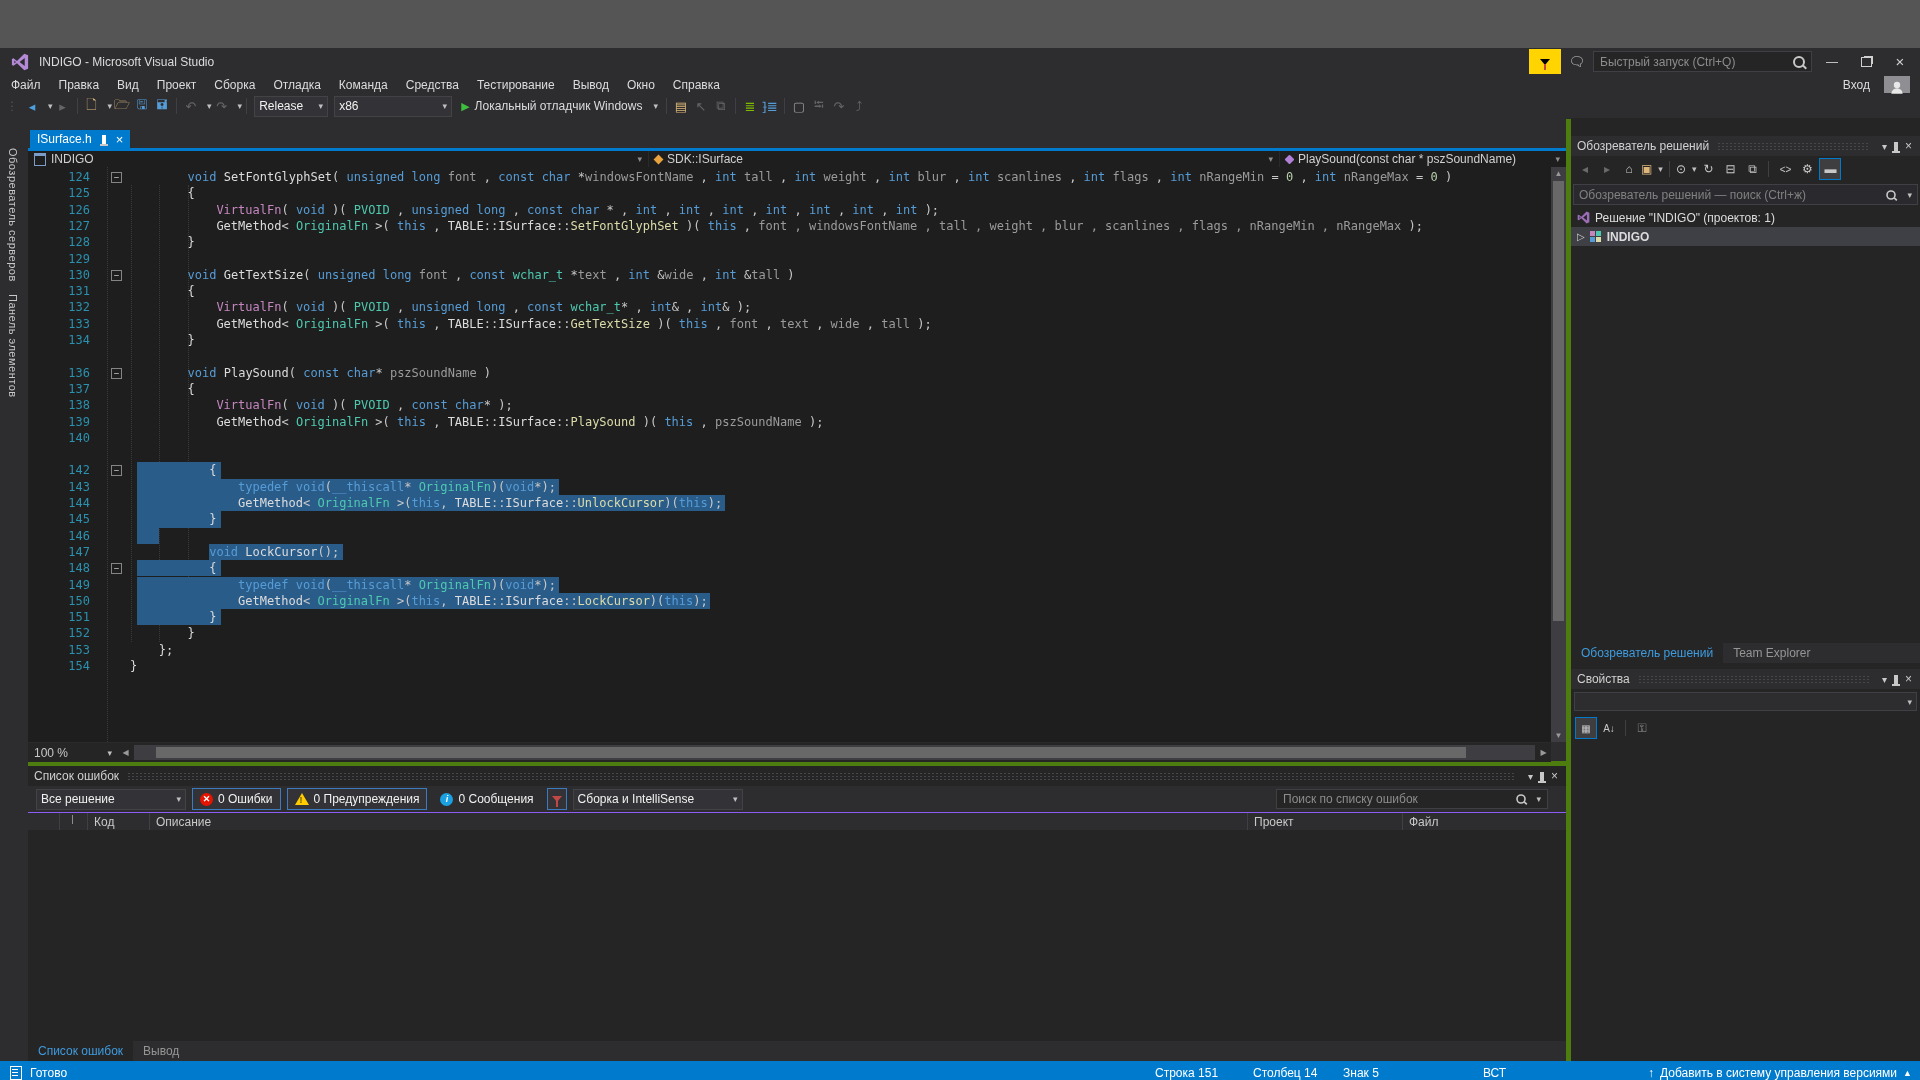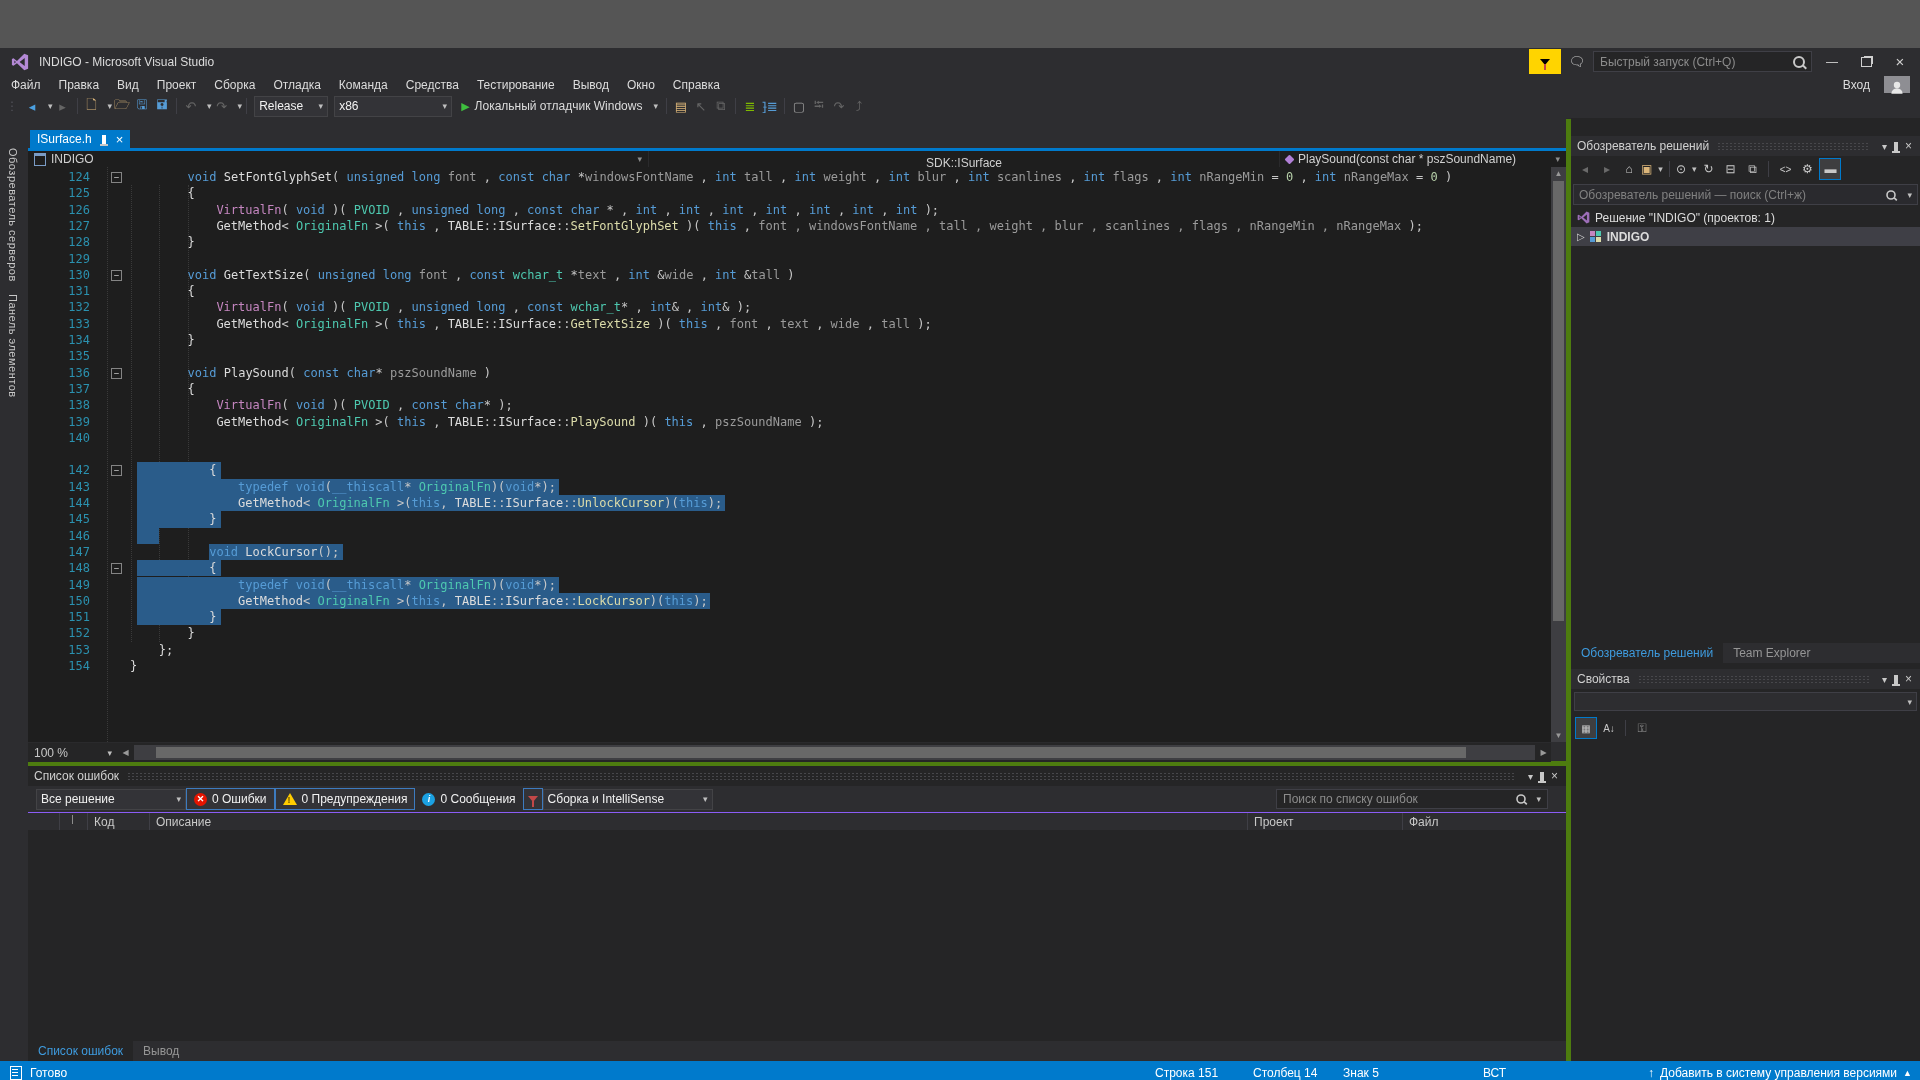--- a/index.html
+++ b/index.html
@@ -79,21 +79,21 @@
   .mosaic{width:12px;height:12px;display:grid;grid-template-columns:5px 5px;grid-template-rows:5px 5px;gap:1px;}
   .mosaic i{background:#C586C0;}.mosaic i:nth-child(2){background:#4EC9B0;}
   .mosaic i:nth-child(3){background:#569CD6;}.mosaic i:nth-child(4){background:#DCDCAA;}
   .rtabs{position:absolute;left:0;top:525px;width:349px;height:20px;background:#2D2D30;display:flex;}
   .rtab{padding:3px 10px;color:#969696;}
   .rtab.active{background:#252526;color:#3E9BDE;}
   #props{position:absolute;left:0;top:551px;width:349px;bottom:0;background:#252526;}
   .pcombo{margin:3px 3px;height:17px;background:#2D2D30;border:1px solid #3F3F46;display:flex;align-items:center;justify-content:flex-end;padding:0 4px;}
   
   #errorlist{left:28px;top:718px;width:1538px;height:295px;background:#252526;}
-  .el-toolbar{display:flex;align-items:center;height:26px;padding:0 8px;background:#2D2D30;}
+  .el-toolbar{display:flex;align-items:center;height:26px;gap:6px;padding:0 8px;background:#2D2D30;}
   .el-btn{display:flex;align-items:center;gap:5px;height:20px;padding:0 7px;color:#F1F1F1;}
   .el-btn.on{border:1px solid #3D7BBF;background:#333337;}
   .ic-err{width:13px;height:13px;border-radius:50%;background:#E51400;color:#fff;font-size:9px;font-weight:bold;
           display:flex;align-items:center;justify-content:center;}
   .ic-warn{width:0;height:0;border-left:7px solid transparent;border-right:7px solid transparent;border-bottom:12px solid #FFCC00;position:relative;}
   .ic-warn::after{content:"!";position:absolute;left:-2px;top:2px;font-size:9px;color:#6B5300;font-weight:bold;}
   .ic-info{width:13px;height:13px;border-radius:50%;background:#1BA1E2;color:#fff;font-size:9px;font-weight:bold;font-style:italic;
            display:flex;align-items:center;justify-content:center;}
   .funnel{width:0;height:0;border-left:5px solid transparent;border-right:5px solid transparent;border-top:6px solid #C24848;position:relative;}
   .funnel::after{content:"";position:absolute;left:-1px;top:-1px;width:2px;height:6px;background:#C24848;}
@@ -241,21 +241,21 @@
       <span style="font-size:13px;">×</span>
     </div>
   </div>
   <div class="abs" id="blueline"></div>
   <div class="abs" id="navbar">
     <div class="nav-sec" style="width:608px;">
       <span class="ico-proj"></span>
       <span>INDIGO</span>
       <span class="nav-caret">▾</span>
     </div>
-    <div class="nav-sec" style="width:618px;flex-direction:column;">
+    <div class="nav-sec" style="width:618px;">
       <span class="ico-class"></span>
       <span>SDK::ISurface</span>
       <span class="nav-caret">▾</span>
     </div>
     <div class="nav-sec" style="flex:1;border-right:none;">
       <span class="ico-method"></span>
       <span>PlaySound(const char * pszSoundName)</span>
       <span class="nav-caret">▾</span>
     </div>
   </div>
@@ -269,21 +269,20 @@
       <div class="cl" style="top: 18.3px;"><span class="lnum">125</span><span class="ltext" style="left: 159.6px;"><span class="tk-w">{</span></span></div>
       <div class="cl" style="top: 34.6px;"><span class="lnum">126</span><span class="ltext" style="left: 188.4px;"><span class="tk-m">VirtualFn</span><span class="tk-p">( </span><span class="tk-k">void</span><span class="tk-p"> )( </span><span class="tk-t">PVOID</span><span class="tk-p"> , </span><span class="tk-k">unsigned long</span><span class="tk-p"> , </span><span class="tk-k">const char</span><span class="tk-p"> * , </span><span class="tk-k">int</span><span class="tk-p"> , </span><span class="tk-k">int</span><span class="tk-p"> , </span><span class="tk-k">int</span><span class="tk-p"> , </span><span class="tk-k">int</span><span class="tk-p"> , </span><span class="tk-k">int</span><span class="tk-p"> , </span><span class="tk-k">int</span><span class="tk-p"> , </span><span class="tk-k">int</span><span class="tk-p"> );</span></span></div>
       <div class="cl" style="top: 50.9px;"><span class="lnum">127</span><span class="ltext" style="left: 188.4px;"><span class="tk-w">GetMethod</span><span class="tk-p">&lt; </span><span class="tk-t">OriginalFn</span><span class="tk-p"> &gt;( </span><span class="tk-k">this</span><span class="tk-p"> , </span><span class="tk-w">TABLE</span><span class="tk-p">::</span><span class="tk-w">ISurface</span><span class="tk-p">::</span><span class="tk-f">SetFontGlyphSet</span><span class="tk-p"> )( </span><span class="tk-k">this</span><span class="tk-p"> , </span><span class="tk-i">font , windowsFontName , tall , weight , blur , scanlines , flags , nRangeMin , nRangeMax </span><span class="tk-p">);</span></span></div>
       <div class="cl" style="top: 67.2px;"><span class="lnum">128</span><span class="ltext" style="left: 159.6px;"><span class="tk-w">}</span></span></div>
       <div class="cl" style="top: 83.5px;"><span class="lnum">129</span></div>
       <div class="cl" style="top: 99.8px;"><span class="lnum">130</span><span class="fold">−</span><span class="ltext" style="left: 159.6px;"><span class="tk-k">void </span><span class="tk-w">GetTextSize</span><span class="tk-p">( </span><span class="tk-k">unsigned long</span><span class="tk-i"> font </span><span class="tk-p">, </span><span class="tk-k">const </span><span class="tk-t">wchar_t</span><span class="tk-p"> *</span><span class="tk-i">text </span><span class="tk-p">, </span><span class="tk-k">int</span><span class="tk-p"> &amp;</span><span class="tk-i">wide </span><span class="tk-p">, </span><span class="tk-k">int</span><span class="tk-p"> &amp;</span><span class="tk-i">tall </span><span class="tk-p">)</span></span></div>
       <div class="cl" style="top: 116.1px;"><span class="lnum">131</span><span class="ltext" style="left: 159.6px;"><span class="tk-w">{</span></span></div>
       <div class="cl" style="top: 132.4px;"><span class="lnum">132</span><span class="ltext" style="left: 188.4px;"><span class="tk-m">VirtualFn</span><span class="tk-p">( </span><span class="tk-k">void</span><span class="tk-p"> )( </span><span class="tk-t">PVOID</span><span class="tk-p"> , </span><span class="tk-k">unsigned long</span><span class="tk-p"> , </span><span class="tk-k">const </span><span class="tk-t">wchar_t</span><span class="tk-p">* , </span><span class="tk-k">int</span><span class="tk-p">&amp; , </span><span class="tk-k">int</span><span class="tk-p">&amp; );</span></span></div>
       <div class="cl" style="top: 148.7px;"><span class="lnum">133</span><span class="ltext" style="left: 188.4px;"><span class="tk-w">GetMethod</span><span class="tk-p">&lt; </span><span class="tk-t">OriginalFn</span><span class="tk-p"> &gt;( </span><span class="tk-k">this</span><span class="tk-p"> , </span><span class="tk-w">TABLE</span><span class="tk-p">::</span><span class="tk-w">ISurface</span><span class="tk-p">::</span><span class="tk-f">GetTextSize</span><span class="tk-p"> )( </span><span class="tk-k">this</span><span class="tk-p"> , </span><span class="tk-i">font </span><span class="tk-p">, </span><span class="tk-i">text </span><span class="tk-p">, </span><span class="tk-i">wide </span><span class="tk-p">, </span><span class="tk-i">tall </span><span class="tk-p">);</span></span></div>
       <div class="cl" style="top: 165px;"><span class="lnum">134</span><span class="ltext" style="left: 159.6px;"><span class="tk-w">}</span></span></div>
-      <div class="cl" style="top: 181.3px;"><span class="lnum">135</span></div>
       <div class="cl" style="top: 197.6px;"><span class="lnum">136</span><span class="fold">−</span><span class="ltext" style="left: 159.6px;"><span class="tk-k">void </span><span class="tk-w">PlaySound</span><span class="tk-p">( </span><span class="tk-k">const char</span><span class="tk-p">* </span><span class="tk-i">pszSoundName </span><span class="tk-p">)</span></span></div>
       <div class="cl" style="top: 213.9px;"><span class="lnum">137</span><span class="ltext" style="left: 159.6px;"><span class="tk-w">{</span></span></div>
       <div class="cl" style="top: 230.2px;"><span class="lnum">138</span><span class="ltext" style="left: 188.4px;"><span class="tk-m">VirtualFn</span><span class="tk-p">( </span><span class="tk-k">void</span><span class="tk-p"> )( </span><span class="tk-t">PVOID</span><span class="tk-p"> , </span><span class="tk-k">const char</span><span class="tk-p">* );</span></span></div>
       <div class="cl" style="top: 246.5px;"><span class="lnum">139</span><span class="ltext" style="left: 188.4px;"><span class="tk-w">GetMethod</span><span class="tk-p">&lt; </span><span class="tk-t">OriginalFn</span><span class="tk-p"> &gt;( </span><span class="tk-k">this</span><span class="tk-p"> , </span><span class="tk-w">TABLE</span><span class="tk-p">::</span><span class="tk-w">ISurface</span><span class="tk-p">::</span><span class="tk-f">PlaySound</span><span class="tk-p"> )( </span><span class="tk-k">this</span><span class="tk-p"> , </span><span class="tk-i">pszSoundName </span><span class="tk-p">);</span></span></div>
       <div class="cl" style="top: 262.8px;"><span class="lnum">140</span></div>
       <div class="cl" style="top: 295.4px;"><div class="selbox" style="left: 109.2px; width: 83.52px;"></div><span class="lnum">142</span><span class="fold">−</span><span class="ltext" style="left: 181.2px;"><span class="tk-w">{</span></span></div>
       <div class="cl" style="top: 311.7px;"><div class="selbox" style="left: 109.2px; width: 421.92px;"></div><span class="lnum">143</span><span class="ltext" style="left: 210px;"><span class="tk-k">typedef void</span><span class="tk-p">(</span><span class="tk-k">__thiscall</span><span class="tk-p">* </span><span class="tk-t">OriginalFn</span><span class="tk-p">)(</span><span class="tk-k">void</span><span class="tk-p">*);</span></span></div>
       <div class="cl" style="top: 328px;"><div class="selbox" style="left: 109.2px; width: 587.52px;"></div><span class="lnum">144</span><span class="ltext" style="left: 210px;"><span class="tk-w">GetMethod</span><span class="tk-p">&lt; </span><span class="tk-t">OriginalFn</span><span class="tk-p"> &gt;(</span><span class="tk-k">this</span><span class="tk-p">, </span><span class="tk-w">TABLE</span><span class="tk-p">::</span><span class="tk-w">ISurface</span><span class="tk-p">::</span><span class="tk-f">UnlockCursor</span><span class="tk-p">)(</span><span class="tk-k">this</span><span class="tk-p">);</span></span></div>
       <div class="cl" style="top: 344.3px;"><div class="selbox" style="left: 109.2px; width: 83.52px;"></div><span class="lnum">145</span><span class="ltext" style="left: 181.2px;"><span class="tk-w">}</span></span></div>
       <div class="cl" style="top: 360.6px;"><div class="selbox" style="left: 109.2px; width: 21.6px;"></div><span class="lnum">146</span></div>

